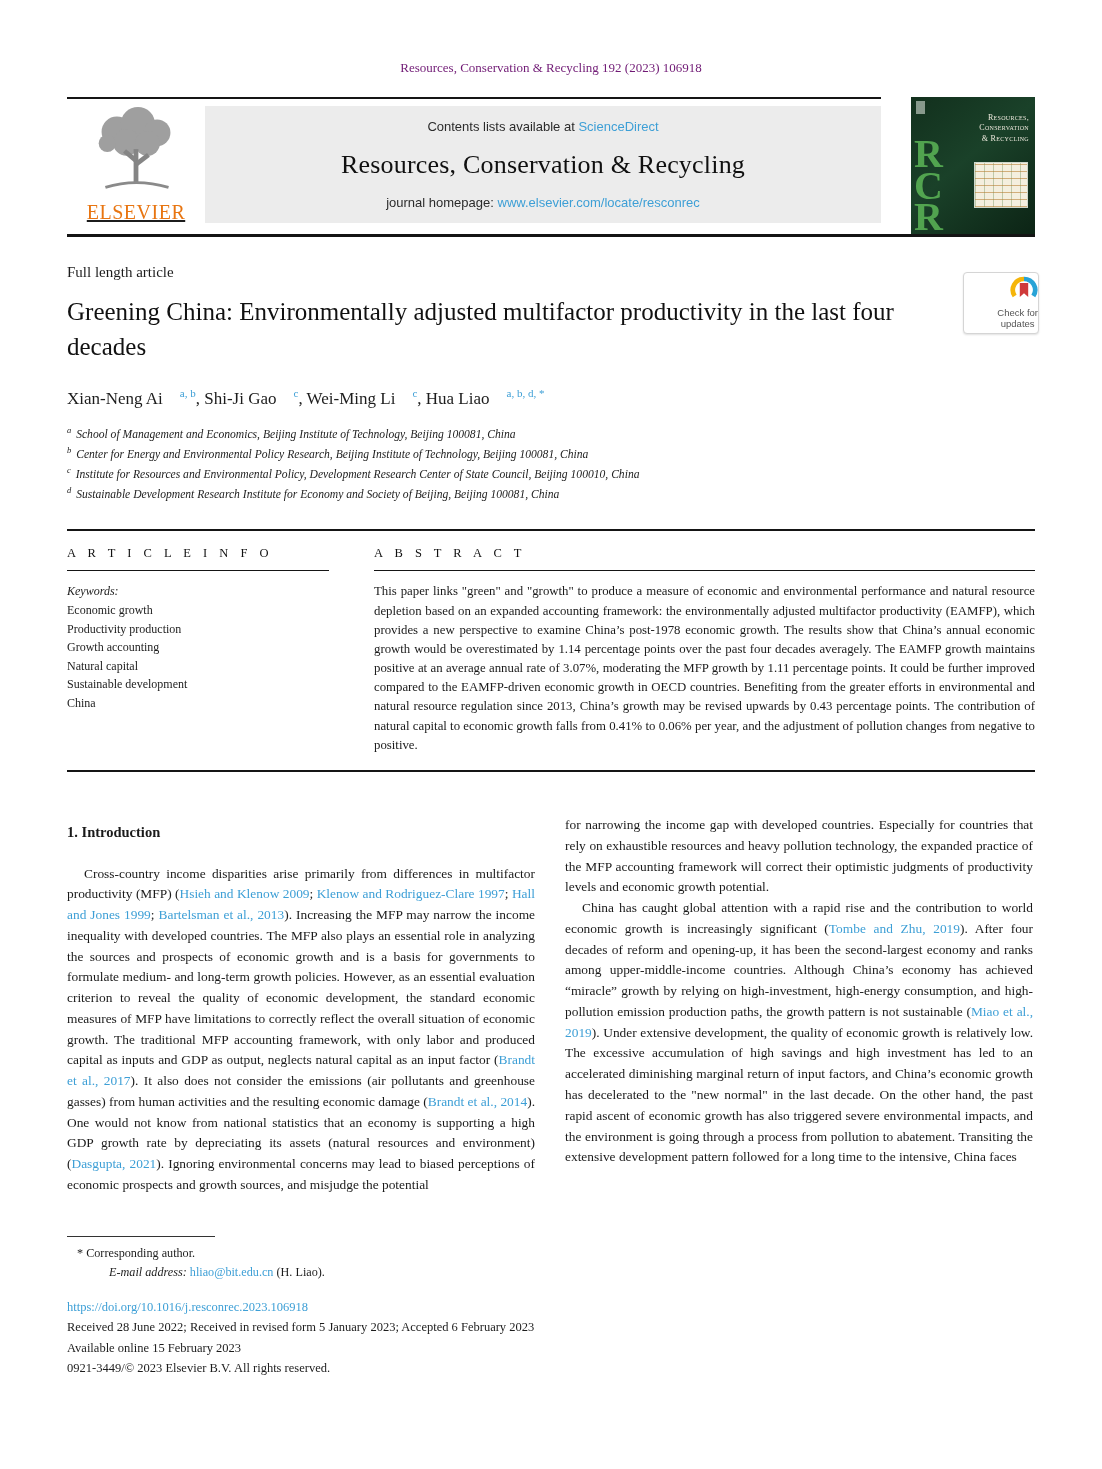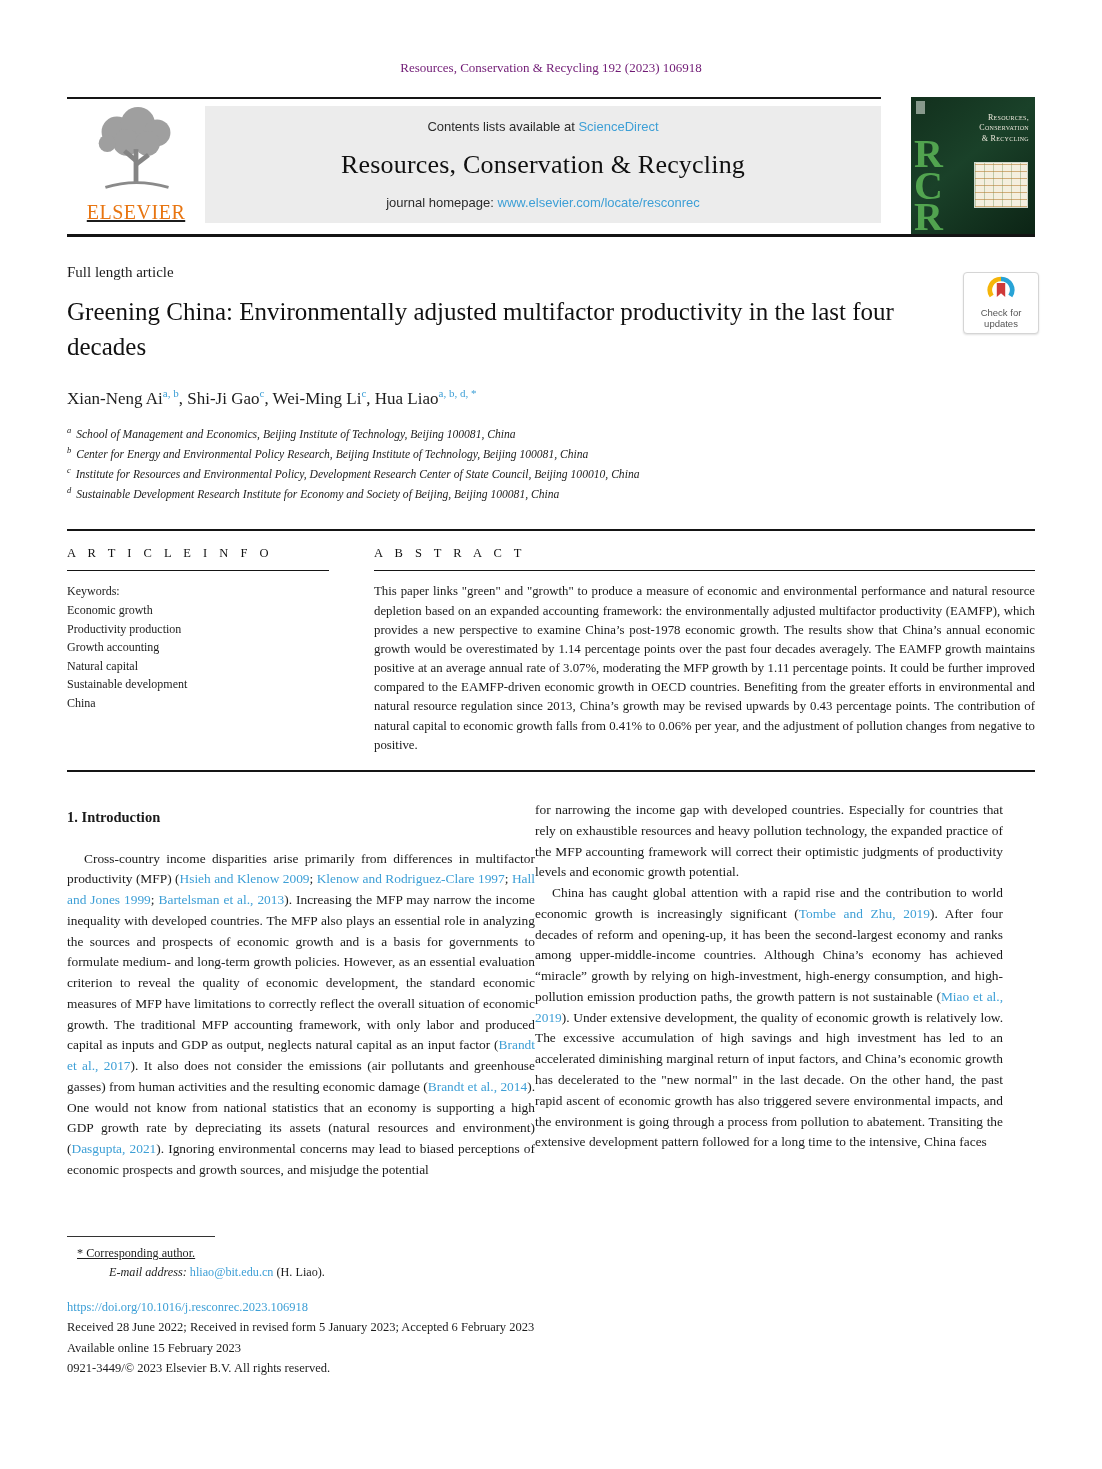--- a/index.html
+++ b/index.html
@@ -37,54 +37,54 @@
                border:1px solid #cfd8cc;
                background-image:repeating-linear-gradient(0deg,rgba(180,120,40,.55) 0 1px,transparent 1px 7px),
                repeating-linear-gradient(90deg,rgba(90,130,70,.35) 0 1px,transparent 1px 9px);}
 
   .thick-rule{border-bottom:3px solid #141414;}
 
   
   .article-type{margin-top:27px;font-size:15px;}
   .title{margin-top:13px;font-size:25px;line-height:1.4;width:850px;color:#111;}
   .authors{margin-top:23px;font-size:17px;}
-  .authors sup{font-size:11px;margin-left:0;}
+  .authors sup{font-size:11px;margin-left:17px;}
   .affils{margin-top:15px;font-size:11.6px;font-style:italic;line-height:1.58;color:#222;}
   .affils sup{font-size:8.5px;margin-right:2px;color:#222;}
 
   
   .badge{position:absolute;top:272px;right:63px;width:74px;height:60px;border:1px solid #d5d5d5;
          border-radius:4px;background:#fff;box-shadow:0 1px 2px rgba(0,0,0,.12);
-         display:flex;flex-direction:column;align-items:center;justify-content:center;}
+         display:flex;flex-direction:column;align-items:flex-end;justify-content:center;}
   .badge-txt{font-family:"Liberation Sans",sans-serif;font-size:9.5px;color:#555;line-height:1.15;text-align:center;}
 
   
   .head-rule{border-top:2px solid #151515;margin-top:25px;}
   .ia-wrap{display:flex;}
   .info-col{width:262px;padding-top:15px;flex-shrink:0;}
   .abs-col{flex:1;margin-left:45px;padding-top:15px;}
   .sec-head{font-size:12.5px;letter-spacing:4.5px;color:#111;}
   .under-rule{border-top:1px solid #151515;margin-top:9px;margin-bottom:11px;}
-  .kw-label{font-size:12px;line-height:1.55;}
+  .kw-label{font-style:italic;font-size:12px;line-height:1.55;}
   .kw{font-size:12px;line-height:1.55;}
   .abstract{font-size:12.8px;line-height:1.5;text-align:justify;color:#1a1a1a;}
 
   .body-rule{border-top:2px solid #151515;margin-top:15px;}
 
   
-  .columns{display:flex;margin-top:28px;}
+  .columns{display:flex;gap:30px;margin-top:43px;}
   .col{width:468px;font-size:13.4px;line-height:1.55;text-align:justify;color:#1a1a1a;}
   .intro-h{font-size:14.5px;font-weight:bold;margin:6px 0 20px 0;}
   .col p{margin:0;}
   .ind{text-indent:17px;}
 
   
   .footnote{position:absolute;top:1236px;left:67px;width:520px;font-size:12.2px;line-height:1.55;}
   .fn-rule{width:148px;border-top:1px solid #333;margin-bottom:7px;}
-  .fn1{padding-left:10px;text-decoration:underline;}
+  .fn1{padding-left:10px;}
   .fn2{padding-left:22px;}
   .bottom-block{position:absolute;top:1297px;left:67px;font-size:12.5px;line-height:1.62;}
 </style>
 </head>
 <body>
 
 <div class="page">
   <div class="content">
 
     <div class="citation">Resources, Conservation &amp; Recycling 192 (2023) 106918</div>

